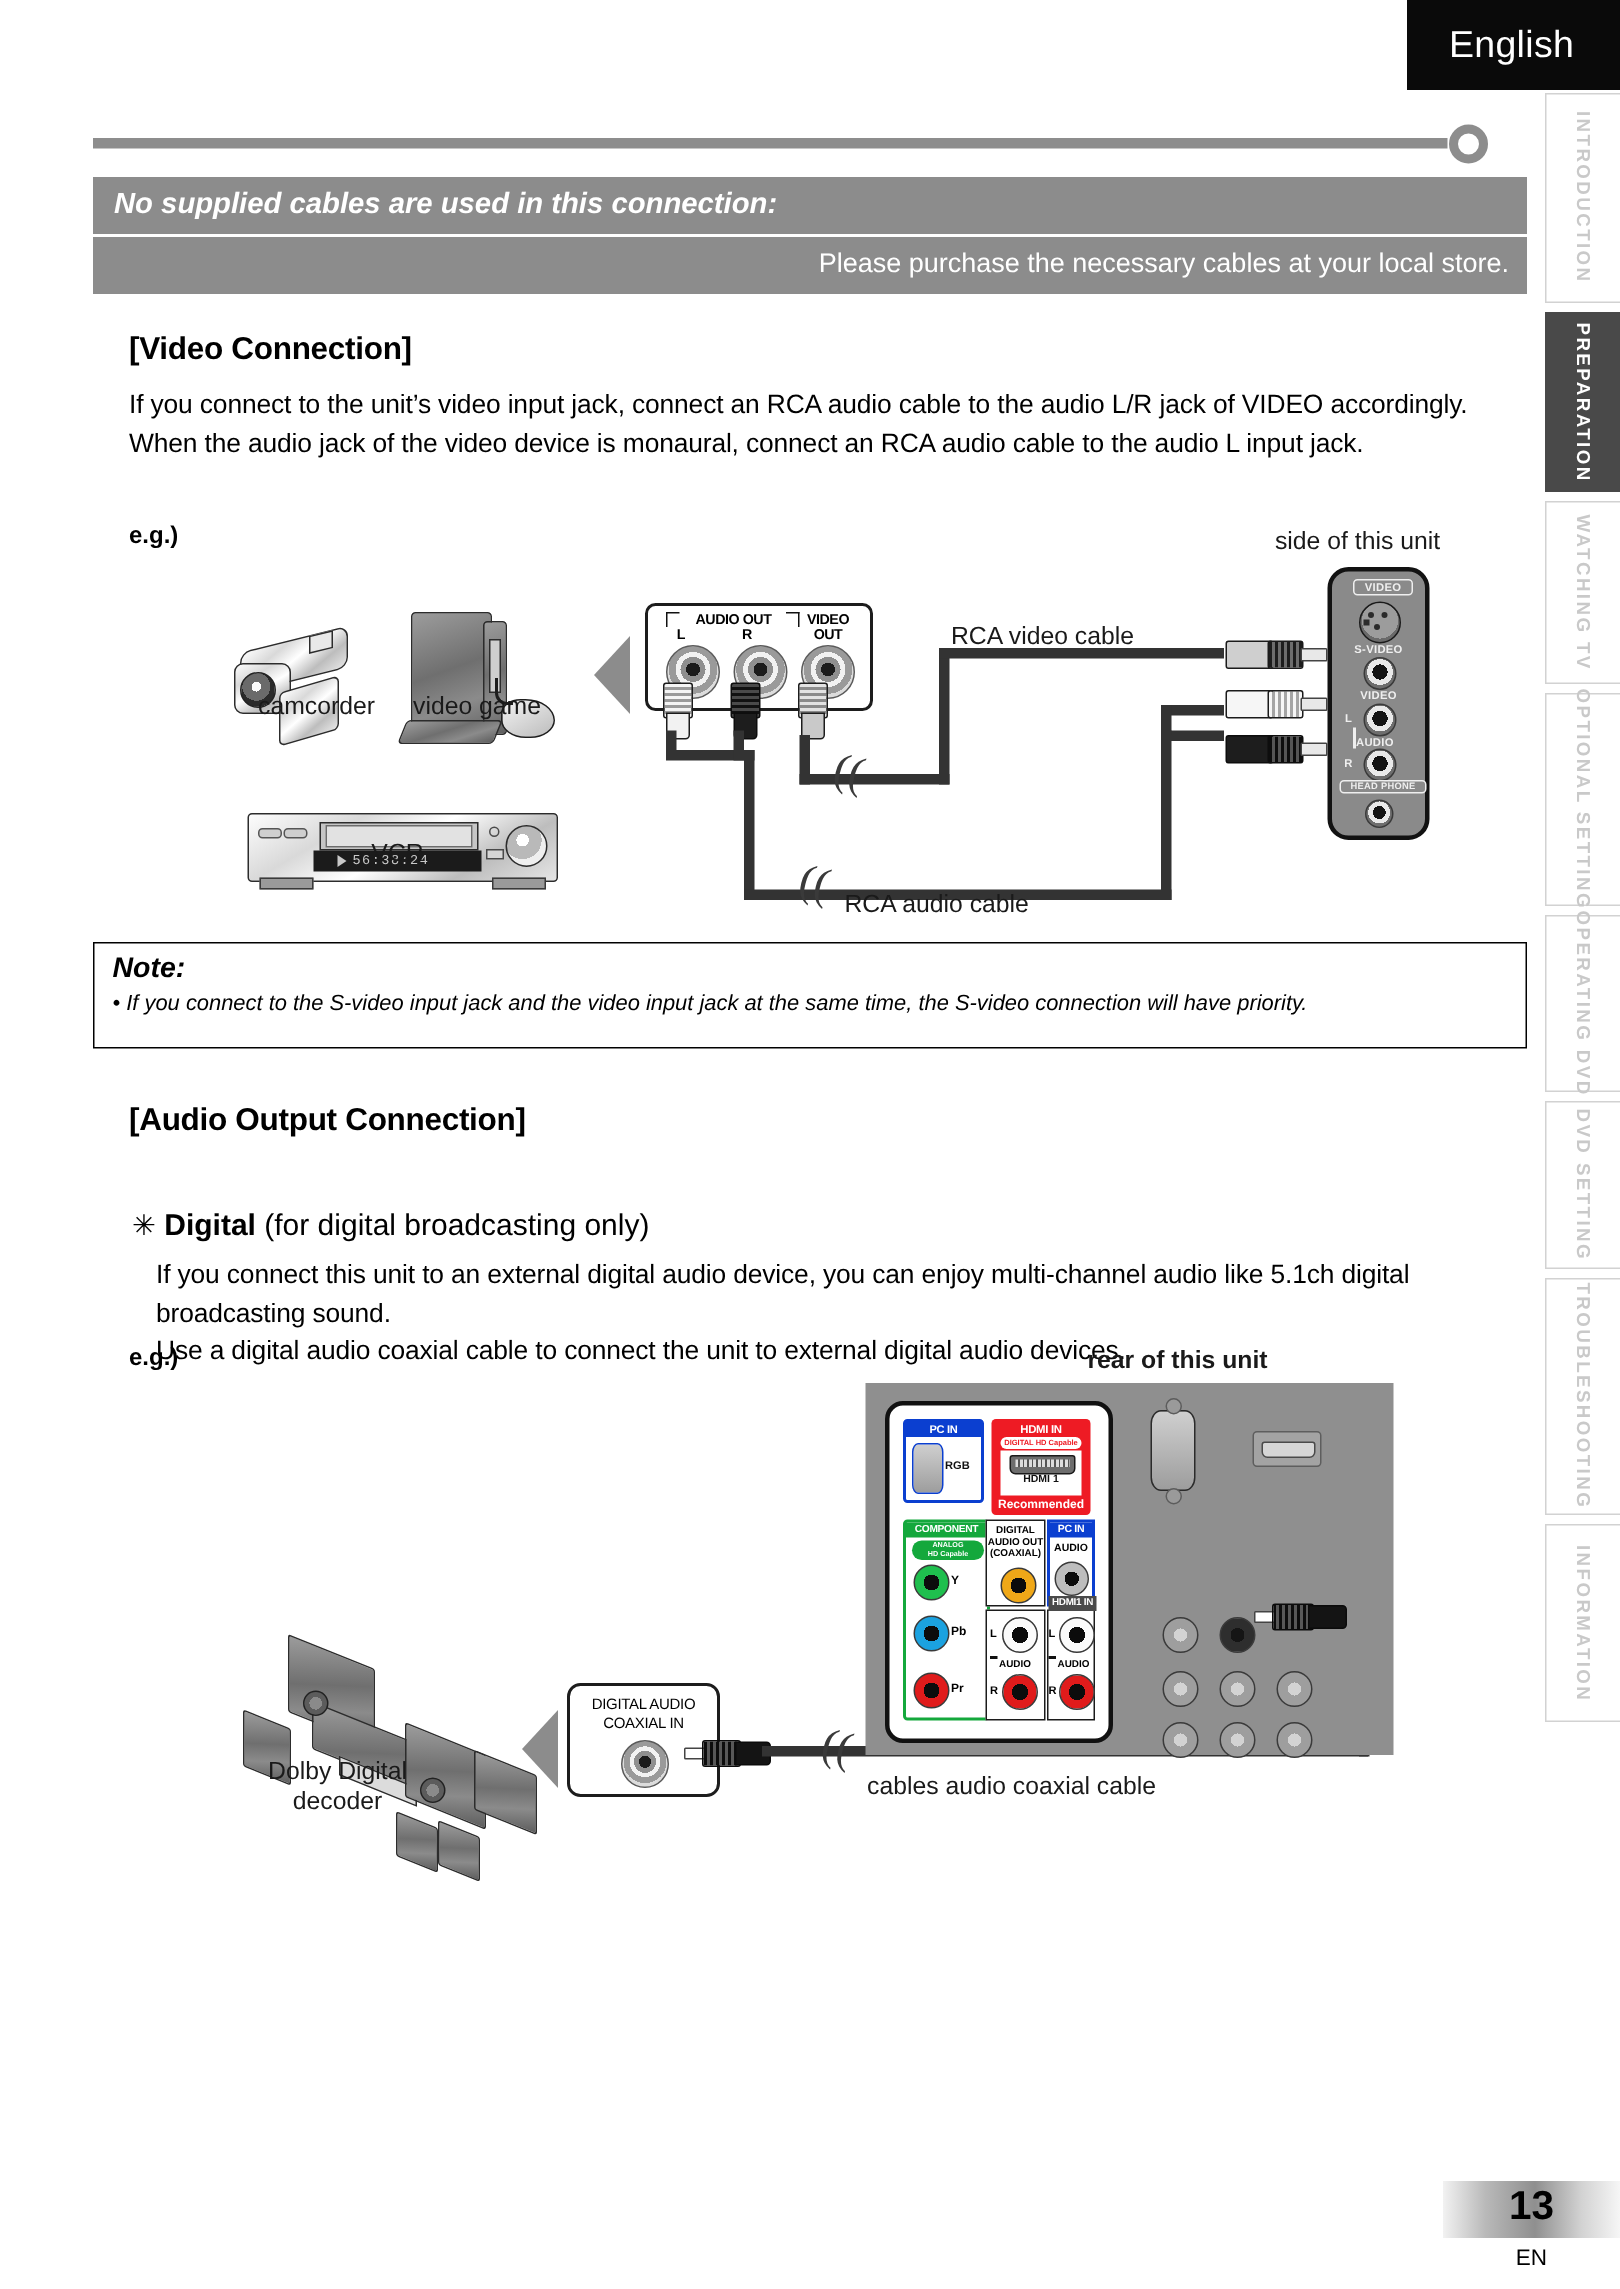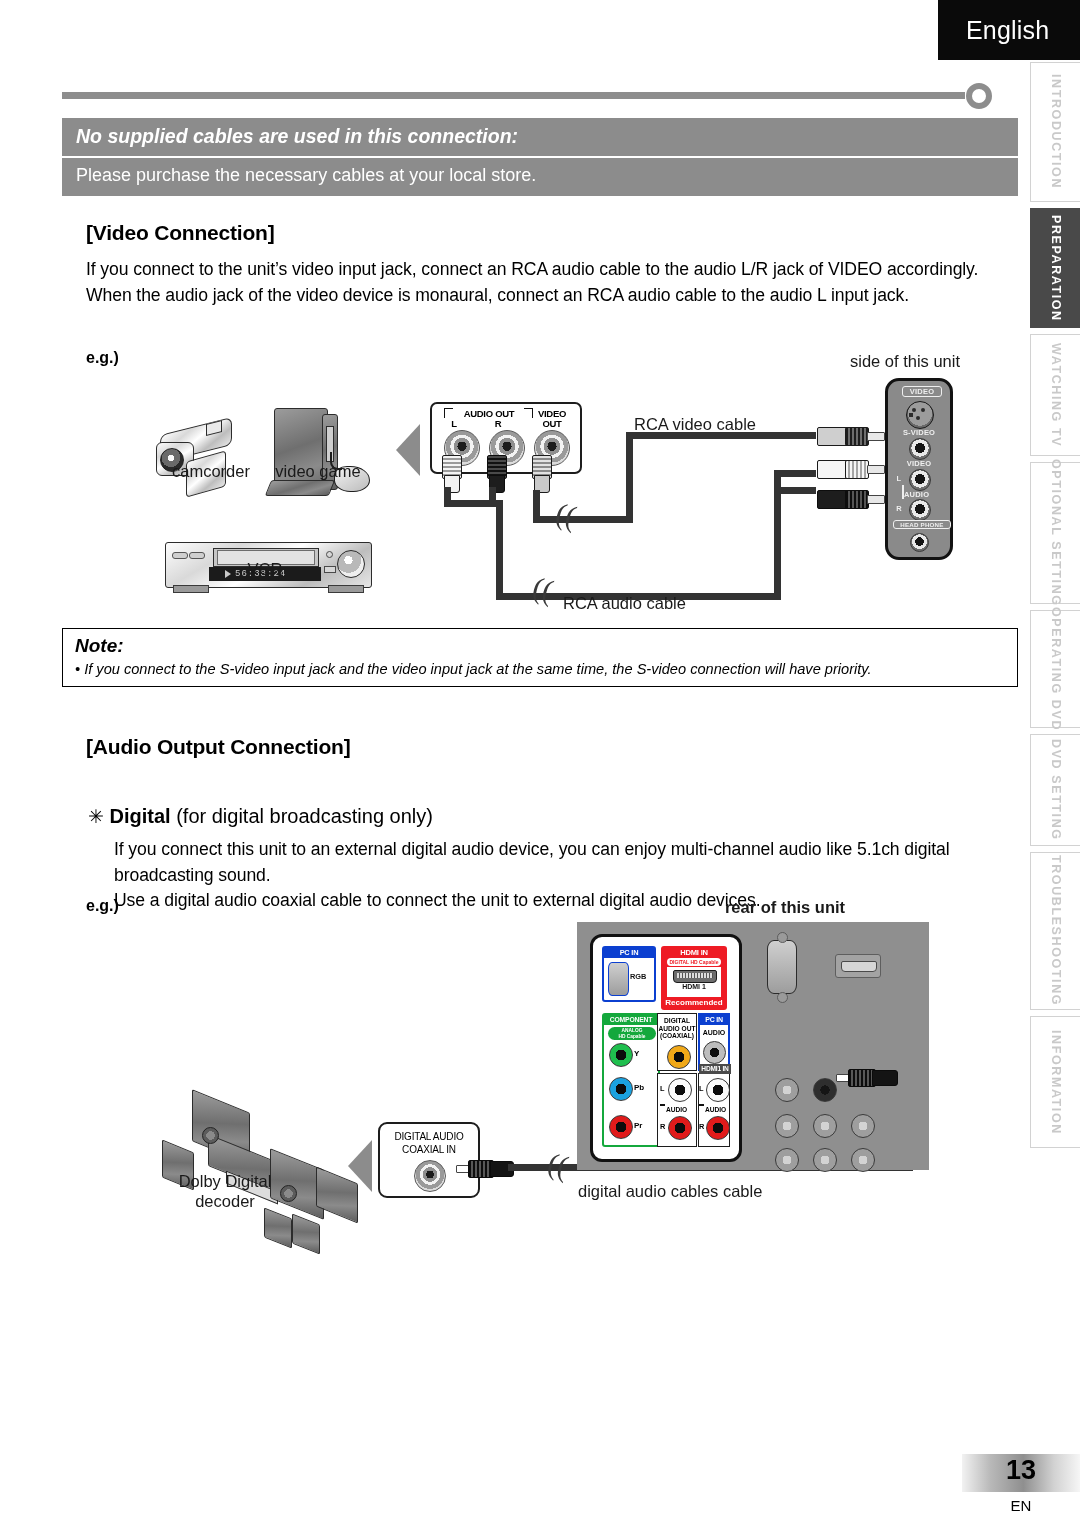--- a/index.html
+++ b/index.html
@@ -11,38 +11,38 @@
     display:flex;align-items:center;padding-left:28px;box-sizing:border-box;font-size:25px;letter-spacing:.2px;}
 
   .rule-wrap{position:absolute;left:62px;top:83px;width:930px;height:26px;}
   .rule-line{position:absolute;left:0;top:9px;width:903px;height:7px;background:#8d8d8d;}
   .rule-ring{position:absolute;right:0;top:0;width:26px;height:26px;border:6px solid #8d8d8d;border-radius:50%;box-sizing:border-box;background:#fff;}
 
   .banner{position:absolute;left:62px;top:118px;width:956px;}
   .banner-top{background:#8c8c8c;color:#fff;font-style:italic;font-weight:bold;font-size:19.5px;
     padding:8px 12px 9px 14px;line-height:1.1;}
   .banner-sep{height:2px;background:#fff;}
-  .banner-bot{background:#8c8c8c;color:#fff;font-size:18px;padding:8px 12px 10px 14px;line-height:1.1;}
+  .banner-bot{background:#8c8c8c;color:#fff;font-size:18px;padding:8px 12px 10px 14px;line-height:1.1;text-align:right;}
 
   
   .rail{position:absolute;right:0;top:62px;width:60px;}
   .rail-tab{width:50px;margin:0 0 6px 10px;border:1px solid #d2d2d2;border-right:none;box-sizing:border-box;
     display:flex;align-items:center;justify-content:center;background:#fff;}
   .rail-tab span{writing-mode:vertical-rl;text-orientation:mixed;font-size:12.5px;letter-spacing:1.6px;
     color:#c9c9c9;font-weight:bold;white-space:nowrap;}
   .rail-tab.active{background:#494949;border-color:#494949;}
   .rail-tab.active span{color:#fff;}
 
   
   .h-sec{position:absolute;font-weight:bold;font-size:21px;letter-spacing:-.2px;}
   .p-body{position:absolute;font-size:17.6px;line-height:25.5px;letter-spacing:-.1px;}
   .eg{position:absolute;font-weight:bold;font-size:16px;font-style:normal;}
 
   
-  .note{position:absolute;left:62px;top:628px;width:956px;border:1.6px solid #000;box-sizing:border-box;padding:6px 10px 8px 12px;}
+  .note{position:absolute;left:62px;top:628px;width:956px;border:1.6px solid #000;box-sizing:border-box;padding:6px 10px 20px 12px;}
   .note-title{font-weight:bold;font-style:italic;font-size:19px;line-height:1.15;}
   .note-item{font-style:italic;font-size:14.6px;line-height:1.25;margin-top:3px;}
 
   
   .lbl{position:absolute;font-size:16.5px;color:#1a1a1a;white-space:nowrap;}
   .lbl.c{text-align:center;}
   .tri{position:absolute;width:0;height:0;border-top:26px solid transparent;border-bottom:26px solid transparent;
     border-right:24px solid #8c8c8c;}
   .wire{position:absolute;background:#333;}
   .squig{position:absolute;font-size:30px;color:#3a3a3a;font-family:"Liberation Serif",serif;transform:rotate(14deg);}
@@ -272,21 +272,21 @@
   </div>
 
   <div class="h-sec" style="left:86px;top:735px;">[Audio Output Connection]</div>
 
   <div style="position:absolute;left:88px;top:805px;font-size:20px;">
     <span style="font-size:19px;">✳</span>
     <span style="font-weight:bold;">Digital</span>
     <span>(for digital broadcasting only)</span>
   </div>
 
-  <div class="p-body" style="left:114px;top:837px;width:890px;">
+  <div class="p-body" style="left:104px;top:837px;width:890px;">
     <div>If you connect this unit to an external digital audio device, you can enjoy multi-channel audio like 5.1ch digital</div>
     <div>broadcasting sound.</div>
     <div>Use a digital audio coaxial cable to connect the unit to external digital audio devices.</div>
   </div>
 
   <div class="eg" style="left:86px;top:897px;">e.g.)</div>
 
   <div class="dd" style="left:162px;top:1055px;width:200px;height:145px;">
     <div class="metal-d" style="position:absolute;left:30px;top:10px;width:56px;height:50px;transform:skewY(22deg);border-radius:2px;"></div>
     <div class="metal-d" style="position:absolute;left:0px;top:55px;width:30px;height:36px;transform:skewY(22deg);border-radius:2px;"></div>
@@ -312,21 +312,21 @@
   <div class="plug" style="left:456px;top:1160px;width:56px;height:16px;">
     <div class="plug-tip" style="left:0;top:5px;width:16px;height:6px;background:#fff;"></div>
     <div class="plug-body" style="left:12px;top:0;width:24px;height:16px;background:repeating-linear-gradient(90deg,#0d0d0d 0 2px,#585858 2px 4px);border:1.4px solid #0b0b0b;"></div>
     <div class="plug-body" style="left:34px;top:1px;width:22px;height:14px;background:#141414;border:1.4px solid #0b0b0b;border-radius:0 3px 3px 0;"></div>
   </div>
 
   <div class="wire" style="left:508px;top:1164px;width:404px;height:7px;"></div>
   <div class="wire" style="left:906px;top:1066px;width:7px;height:105px;"></div>
   <div class="wire" style="left:845px;top:1066px;width:68px;height:7px;"></div>
   <div class="squig" style="left:548px;top:1148px;">((</div>
-  <div class="lbl" style="left:578px;top:1182px;">digital audio cables cable</div>
+  <div class="lbl" style="left:578px;top:1182px;">cables audio coaxial cable</div>
 
   <div class="lbl c" style="left:690px;top:898px;width:190px;font-weight:bold;">rear of this unit</div>
 
   <div class="rear" style="left:577px;top:922px;width:352px;height:248px;">
 
     <div class="vga" style="left:190px;top:18px;width:28px;height:52px;"></div>
     <div style="position:absolute;left:200px;top:10px;width:9px;height:9px;border-radius:50%;background:#9a9a9a;border:1.4px solid #5c5c5c;"></div>
     <div style="position:absolute;left:200px;top:70px;width:9px;height:9px;border-radius:50%;background:#9a9a9a;border:1.4px solid #5c5c5c;"></div>
     <div style="position:absolute;left:258px;top:32px;width:44px;height:22px;background:#a3a3a3;border:1.6px solid #5e5e5e;border-radius:3px;">
       <div style="position:absolute;left:5px;top:6px;width:34px;height:9px;background:#d6d6d6;border:1.2px solid #4a4a4a;border-radius:2px 2px 4px 4px;"></div>

